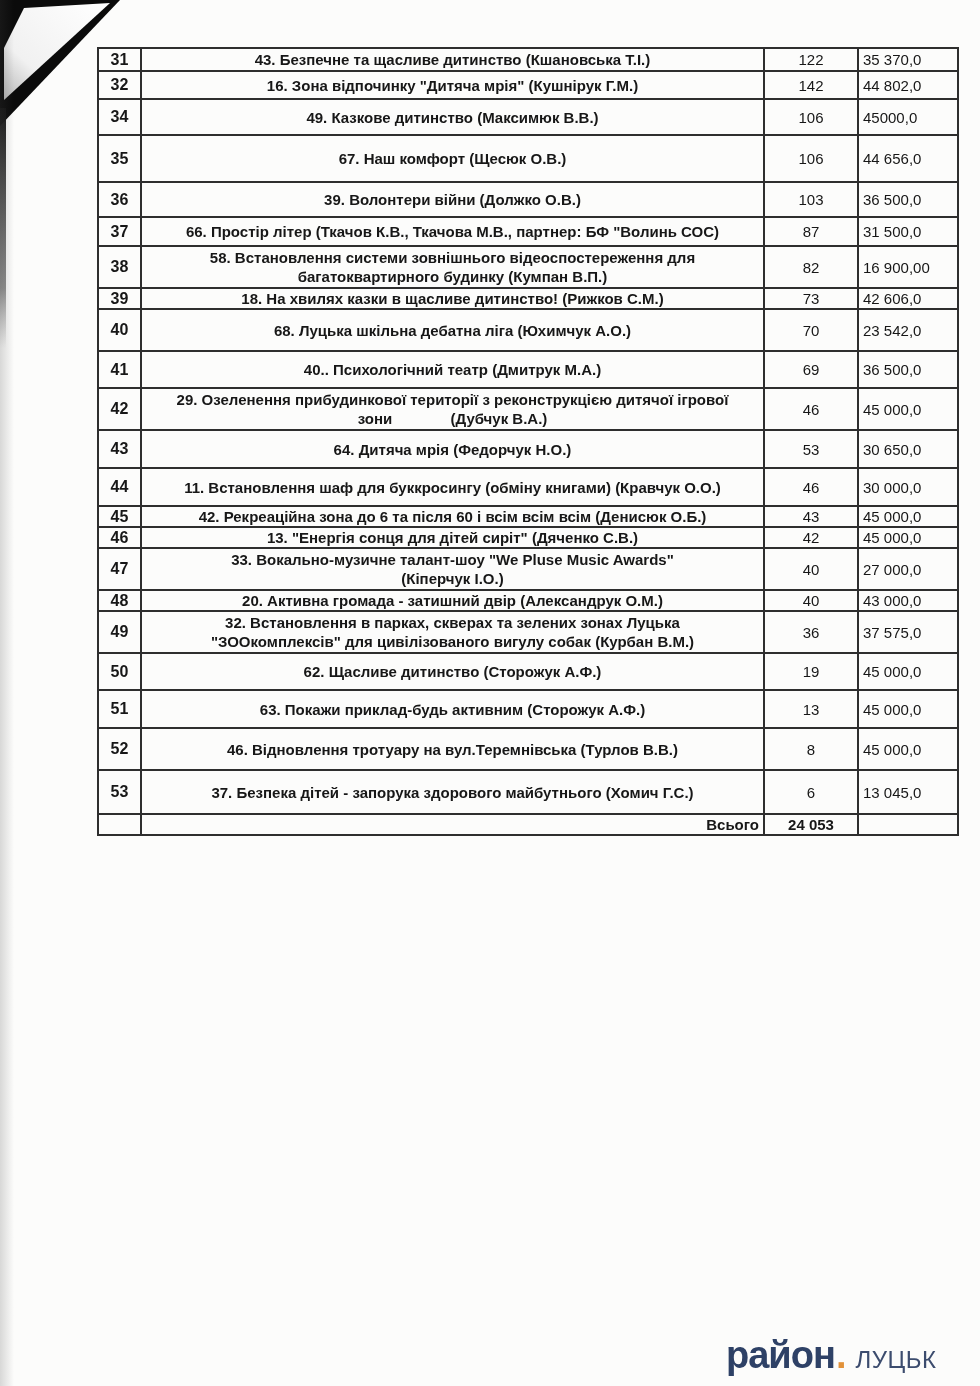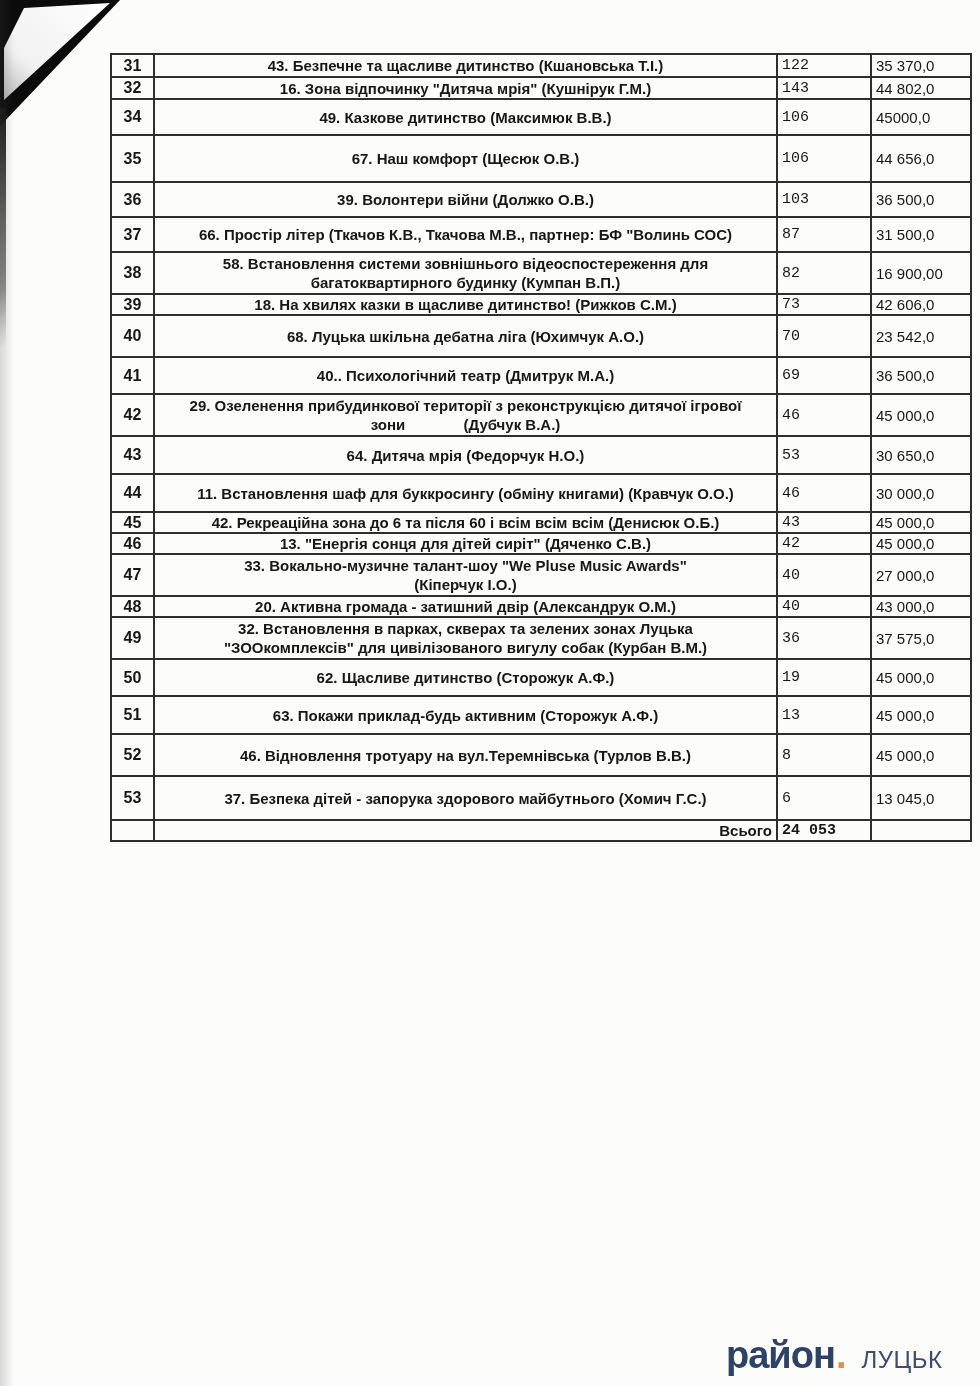--- a/index.html
+++ b/index.html
@@ -15,26 +15,25 @@
   
   .left-shadow{
     position:absolute;left:0;top:0;width:14px;height:100%;
     background:linear-gradient(90deg, rgba(70,70,70,0.20), rgba(70,70,70,0));
     pointer-events:none;
   }
   .corner-fold{position:absolute;left:0;top:0;}
 
   table.results-table{
     position:absolute;
-    left:110px;
+    left:97px;
     top:47px;
     width:828px;
     border-collapse:collapse;
     table-layout:fixed;
-    margin-top:6px;
   }
   .results-table td{
     border:2px solid #2e2e2e;
     padding:0 4px;
     overflow:hidden;
   }
   .c-rank{
     width:33px;
     text-align:center;
     font-weight:700;
@@ -44,22 +43,22 @@
     width:613px;
     text-align:center;
     font-weight:700;
     font-size:15px;
     line-height:19px;
     white-space:pre-line;
     border-radius:9px;
   }
   .c-votes{
     width:84px;
-    font-size:15px;
-    font-family:Liberation Mono, monospace;
+    text-align:center;
+    font-size:15px;
   }
   .c-amount{
     width:90px;
     font-size:15px;
   }
   tr.total-row{height:20px;}
   .total-label{
     text-align:right;
     font-weight:700;
     font-size:15px;
@@ -85,21 +84,21 @@
   .logo-dot{
     font-size:38px;
     font-weight:700;
     color:#e2923a;
     margin-left:1px;
   }
   .logo-suffix{
     font-size:24px;
     font-weight:400;
     color:#3c4c6e;
-    margin-left:15px;
+    margin-left:9px;
     letter-spacing:0.5px;
   }
 </style>
 </head>
 <body>
 
 <div class="page">
 
   <svg class="corner-fold" width="240" height="400" viewBox="0 0 240 400">
     <defs>
@@ -121,45 +120,45 @@
   <div class="left-shadow"></div>
 
   <table class="results-table">
     <tbody id="rows-body">
       <tr style="height: 23px;">
           <td class="c-rank">31</td>
           <td class="c-name">43. Безпечне та щасливе дитинство   (Кшановська Т.І.)</td>
           <td class="c-votes">122</td>
           <td class="c-amount">35 370,0</td>
         </tr>
-        <tr style="height: 22px; padding-left: 12px;">
+        <tr style="height: 28px; padding-left: 12px;">
           <td class="c-rank">32</td>
           <td class="c-name">16. Зона відпочинку "Дитяча мрія"  (Кушнірук Г.М.)</td>
-          <td class="c-votes">143</td>
+          <td class="c-votes">142</td>
           <td class="c-amount">44 802,0</td>
         </tr>
         <tr style="height: 36px;">
           <td class="c-rank">34</td>
           <td class="c-name">49. Казкове дитинство (Максимюк В.В.)</td>
           <td class="c-votes">106</td>
           <td class="c-amount">45000,0</td>
         </tr>
         <tr style="height: 47px;">
           <td class="c-rank">35</td>
           <td class="c-name">67. Наш комфорт (Щесюк О.В.)</td>
           <td class="c-votes">106</td>
           <td class="c-amount">44 656,0</td>
         </tr>
         <tr style="height: 35px;">
           <td class="c-rank">36</td>
           <td class="c-name">39. Волонтери війни (Должко О.В.)</td>
           <td class="c-votes">103</td>
           <td class="c-amount">36 500,0</td>
         </tr>
-        <tr style="height: 35px;">
+        <tr style="height: 29px;">
           <td class="c-rank">37</td>
           <td class="c-name">66. Простір літер (Ткачов К.В., Ткачова М.В., партнер: БФ "Волинь СОС)</td>
           <td class="c-votes">87</td>
           <td class="c-amount">31 500,0</td>
         </tr>
         <tr style="height: 42px;">
           <td class="c-rank">38</td>
           <td class="c-name">58. Встановлення системи зовнішнього відеоспостереження для
 багатоквартирного будинку (Кумпан В.П.)</td>
           <td class="c-votes">82</td>

